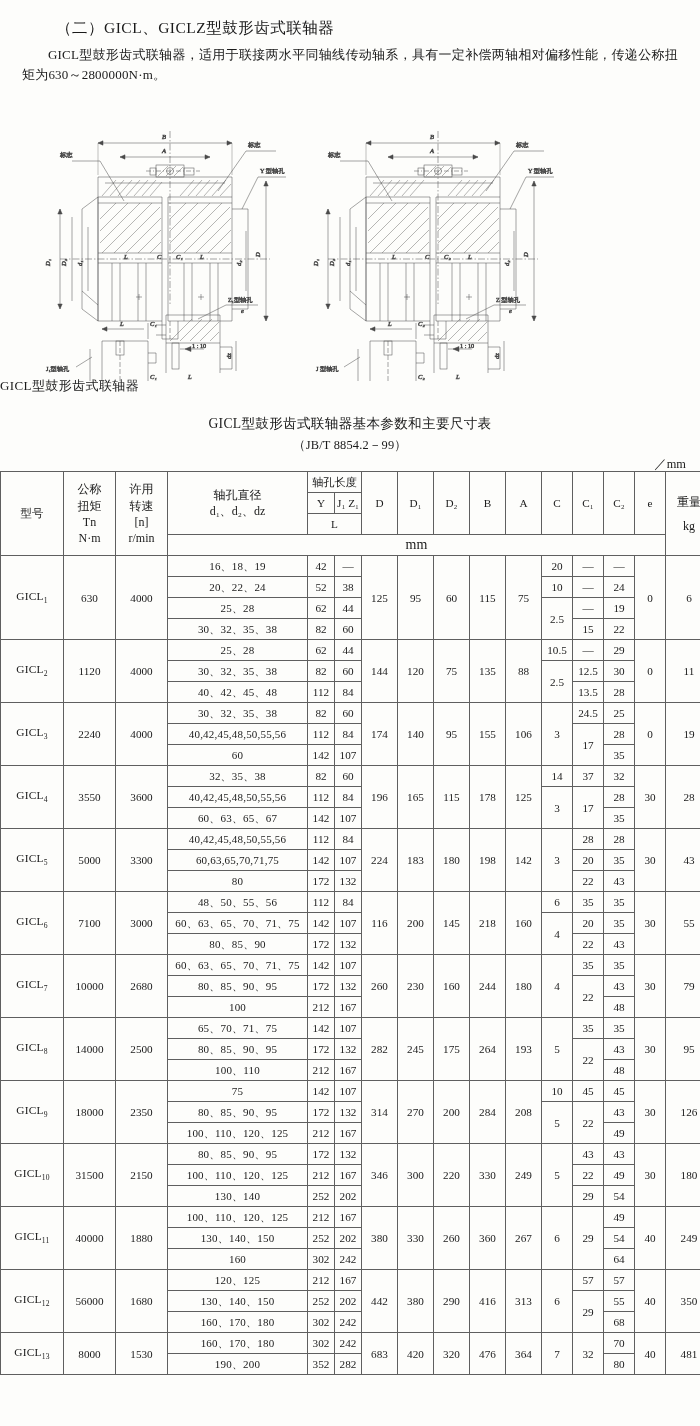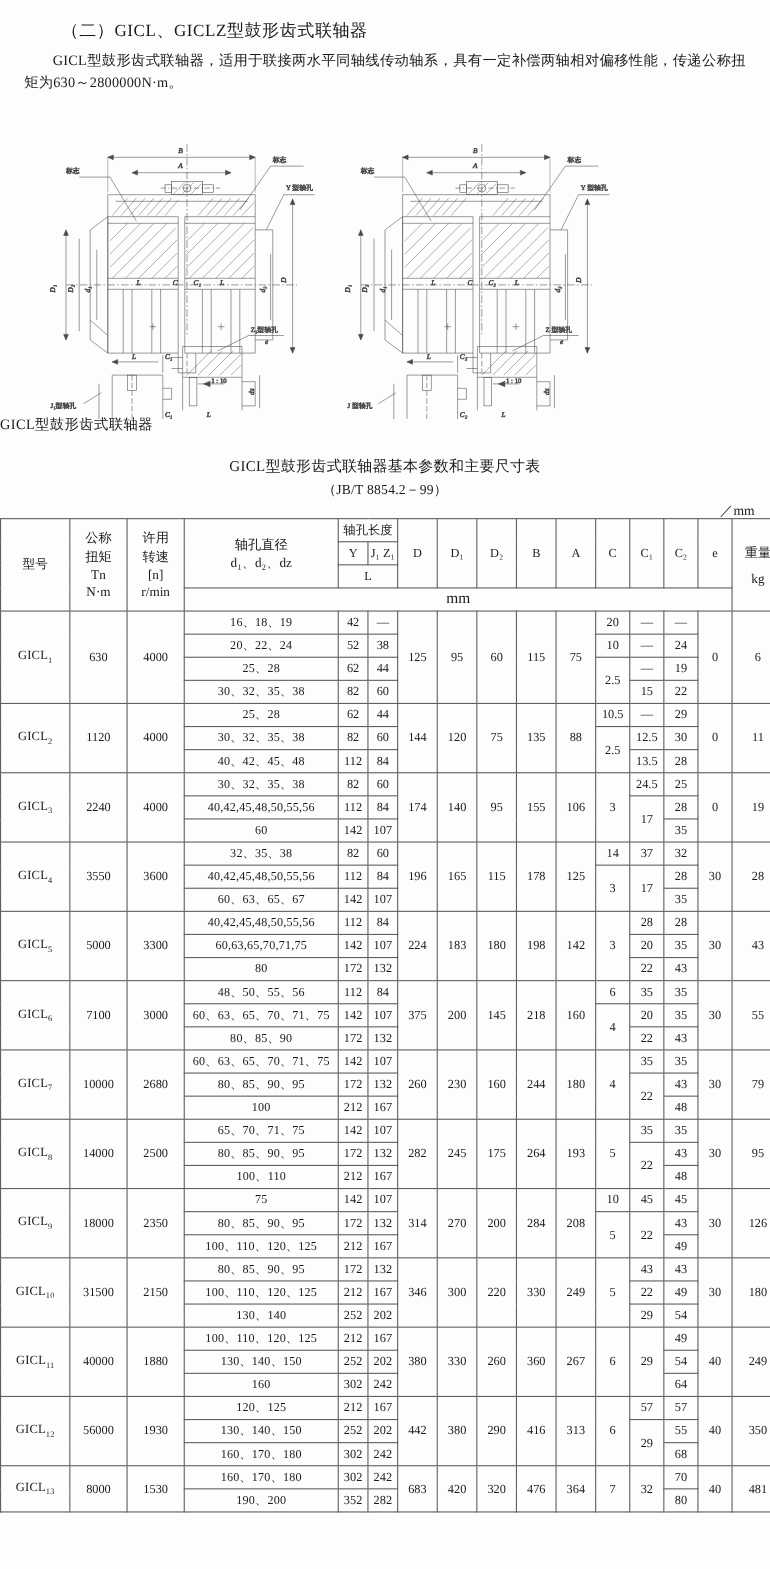--- a/index.html
+++ b/index.html
@@ -645,21 +645,21 @@
         <td rowspan="1">22</td>
         <td rowspan="1">43</td>
       </tr>
       <tr class="grpline">
         <td rowspan="3" class="model">GICL<span class="sub">6</span></td>
         <td rowspan="3">7100</td>
         <td rowspan="3">3000</td>
         <td class="dia-cell">48、50、55、56</td>
         <td>112</td>
         <td>84</td>
-        <td rowspan="3">375</td>
+        <td rowspan="3">116</td>
         <td rowspan="3">200</td>
         <td rowspan="3">145</td>
         <td rowspan="3">218</td>
         <td rowspan="3">160</td>
         <td rowspan="1">6</td>
         <td rowspan="1">35</td>
         <td rowspan="1">35</td>
         <td rowspan="3">30</td>
         <td rowspan="3">55</td>
       </tr>
@@ -830,21 +830,21 @@
       </tr>
       <tr>
         <td class="dia-cell">160</td>
         <td>302</td>
         <td>242</td>
         <td rowspan="1">64</td>
       </tr>
       <tr class="grpline">
         <td rowspan="3" class="model">GICL<span class="sub">12</span></td>
         <td rowspan="3">56000</td>
-        <td rowspan="3">1930</td>
+        <td rowspan="3">1680</td>
         <td class="dia-cell">120、125</td>
         <td>212</td>
         <td>167</td>
         <td rowspan="3">442</td>
         <td rowspan="3">380</td>
         <td rowspan="3">290</td>
         <td rowspan="3">416</td>
         <td rowspan="3">313</td>
         <td rowspan="3">6</td>
         <td rowspan="1">57</td>

